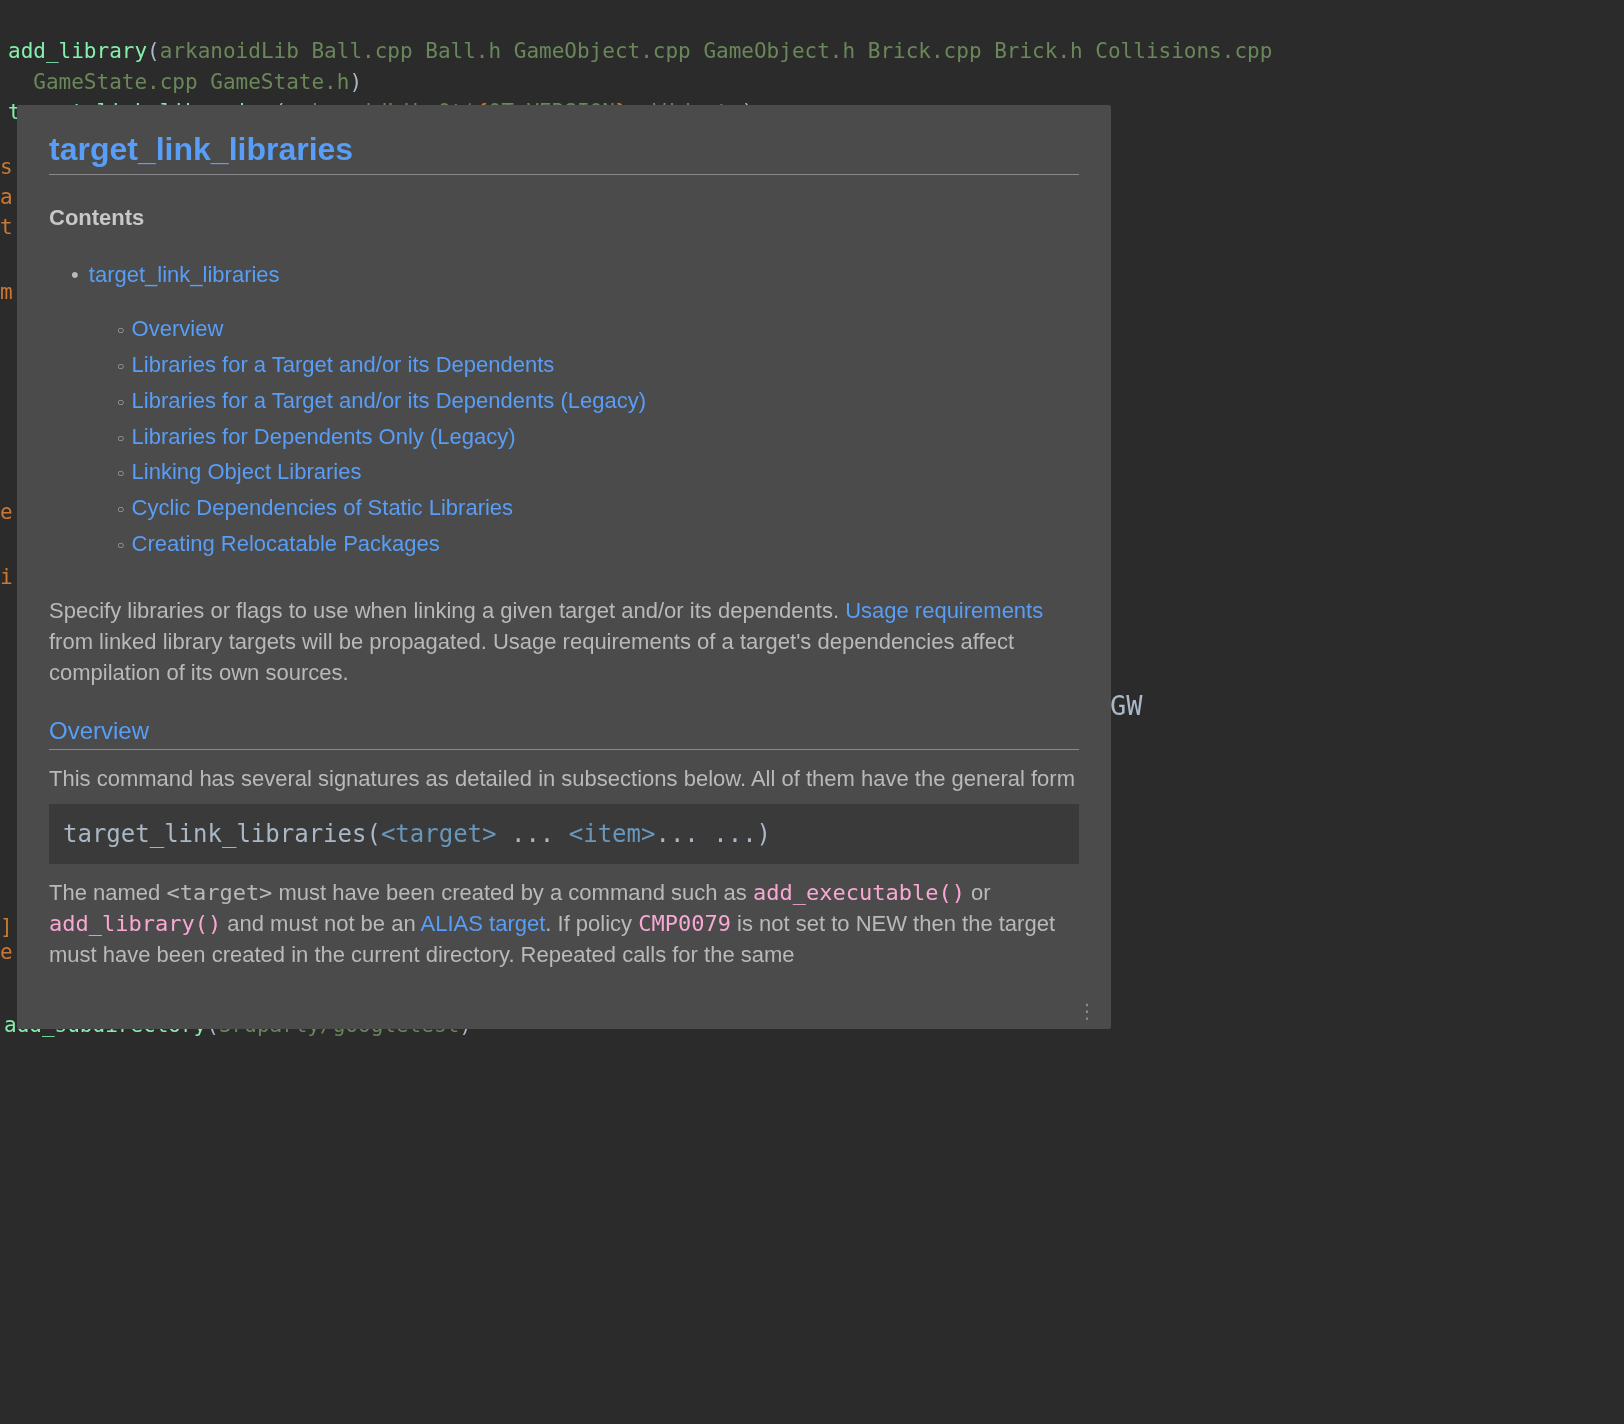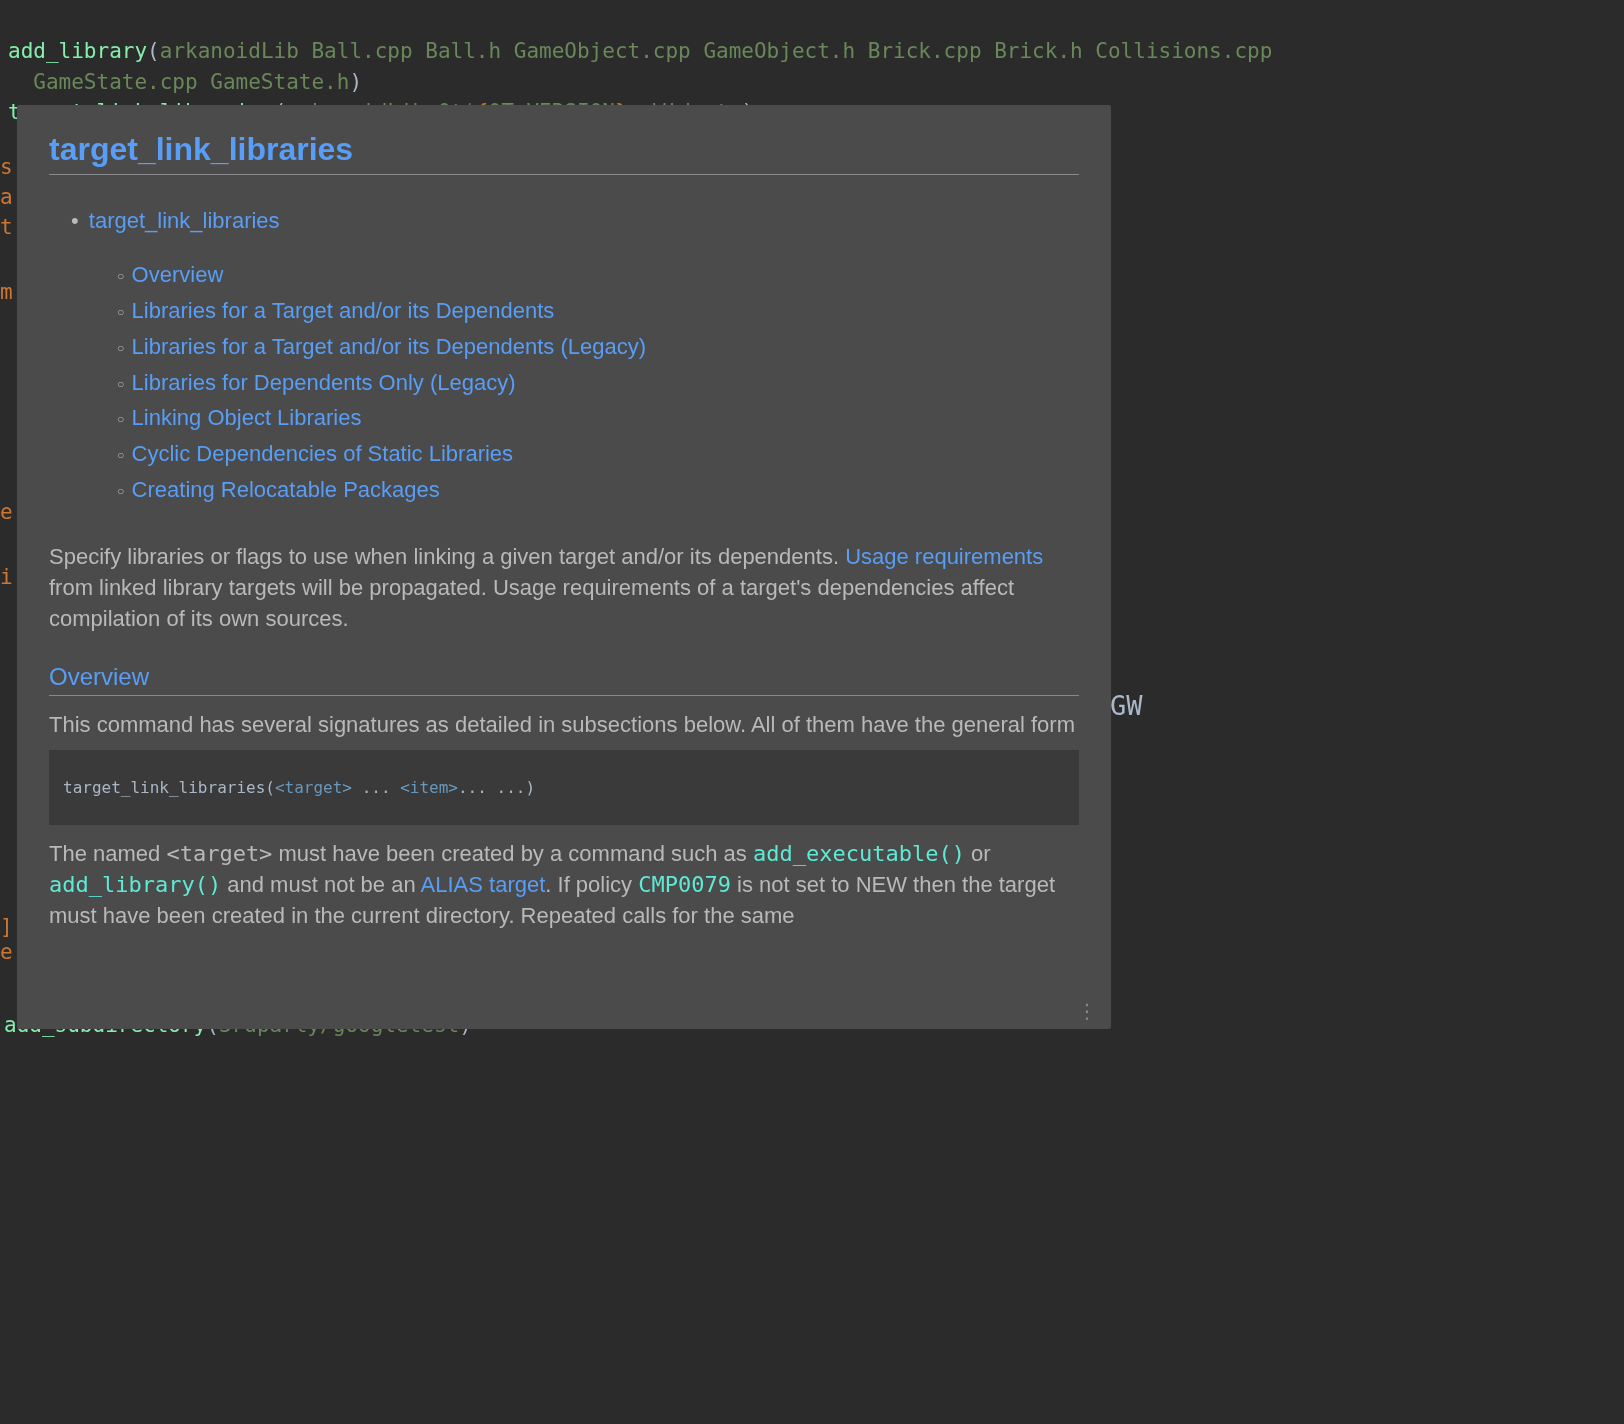--- a/index.html
+++ b/index.html
@@ -68,29 +68,29 @@
   color: #589df6;
   font-weight: 400;
   border-bottom: 1px solid #8a8a8a;
   padding-bottom: 4px;
   margin-bottom: 14px;
   margin-top: 20px;
 }
 .codeblock {
   background: #3a3a3a;
   font-family: 'Menlo','Consolas',monospace;
-  font-size: 16px;
-  padding: 28px 14px;
+  font-size: 24px;
+  padding: 16px 14px;
   margin: 10px 0 14px 0;
   color: #b9b9b9;
 }
 .codeblock .pc { color: #a9b7c6; }
 .codeblock .arg { color: #6897bb; }
 .inline-code { font-family: 'Menlo','Consolas',monospace; color: #b9b9b9; }
-.inline-link-code { font-family: 'Menlo','Consolas',monospace; color: #5eead4; }
+.inline-link-code { font-family: 'Menlo','Consolas',monospace; color: #f9a8d4; }
 .kebab {
   position: absolute;
   right: 14px;
   bottom: 14px;
   color: #8a8a8a;
   font-size: 20px;
   cursor: pointer;
   letter-spacing: 0;
   line-height: 0.4;
 }
@@ -129,20 +129,21 @@
   <span class="gutter-hint" style="top:915px">]</span>
 </div>
 <span class="gutter-hint" style="top:690px; left:1110px; position:absolute; color:#a9b7c6; font-family:'Menlo',monospace; font-size:27px;">GW</span>
 
 <div style="position:absolute; left:4px; top:1013px; font-family:'Menlo',monospace; font-size:21px; color:#a9b7c6;">
 <span class="fn">add_subdirectory</span><span class="paren">(</span><span class="ident-green">3rdparty/googletest</span><span class="paren">)</span>
 </div>
 
 <div class="doc-popup">
   <h1>target_link_libraries</h1>
+  <h2 class="contents">Contents</h2>
 
   <ul class="toc">
     <li class="lvl1"><a>target_link_libraries</a></li>
     <li class="lvl2" style="margin-top:22px"><a>Overview</a></li>
     <li class="lvl2"><a>Libraries for a Target and/or its Dependents</a></li>
     <li class="lvl2"><a>Libraries for a Target and/or its Dependents (Legacy)</a></li>
     <li class="lvl2"><a>Libraries for Dependents Only (Legacy)</a></li>
     <li class="lvl2"><a>Linking Object Libraries</a></li>
     <li class="lvl2"><a>Cyclic Dependencies of Static Libraries</a></li>
     <li class="lvl2"><a>Creating Relocatable Packages</a></li>

